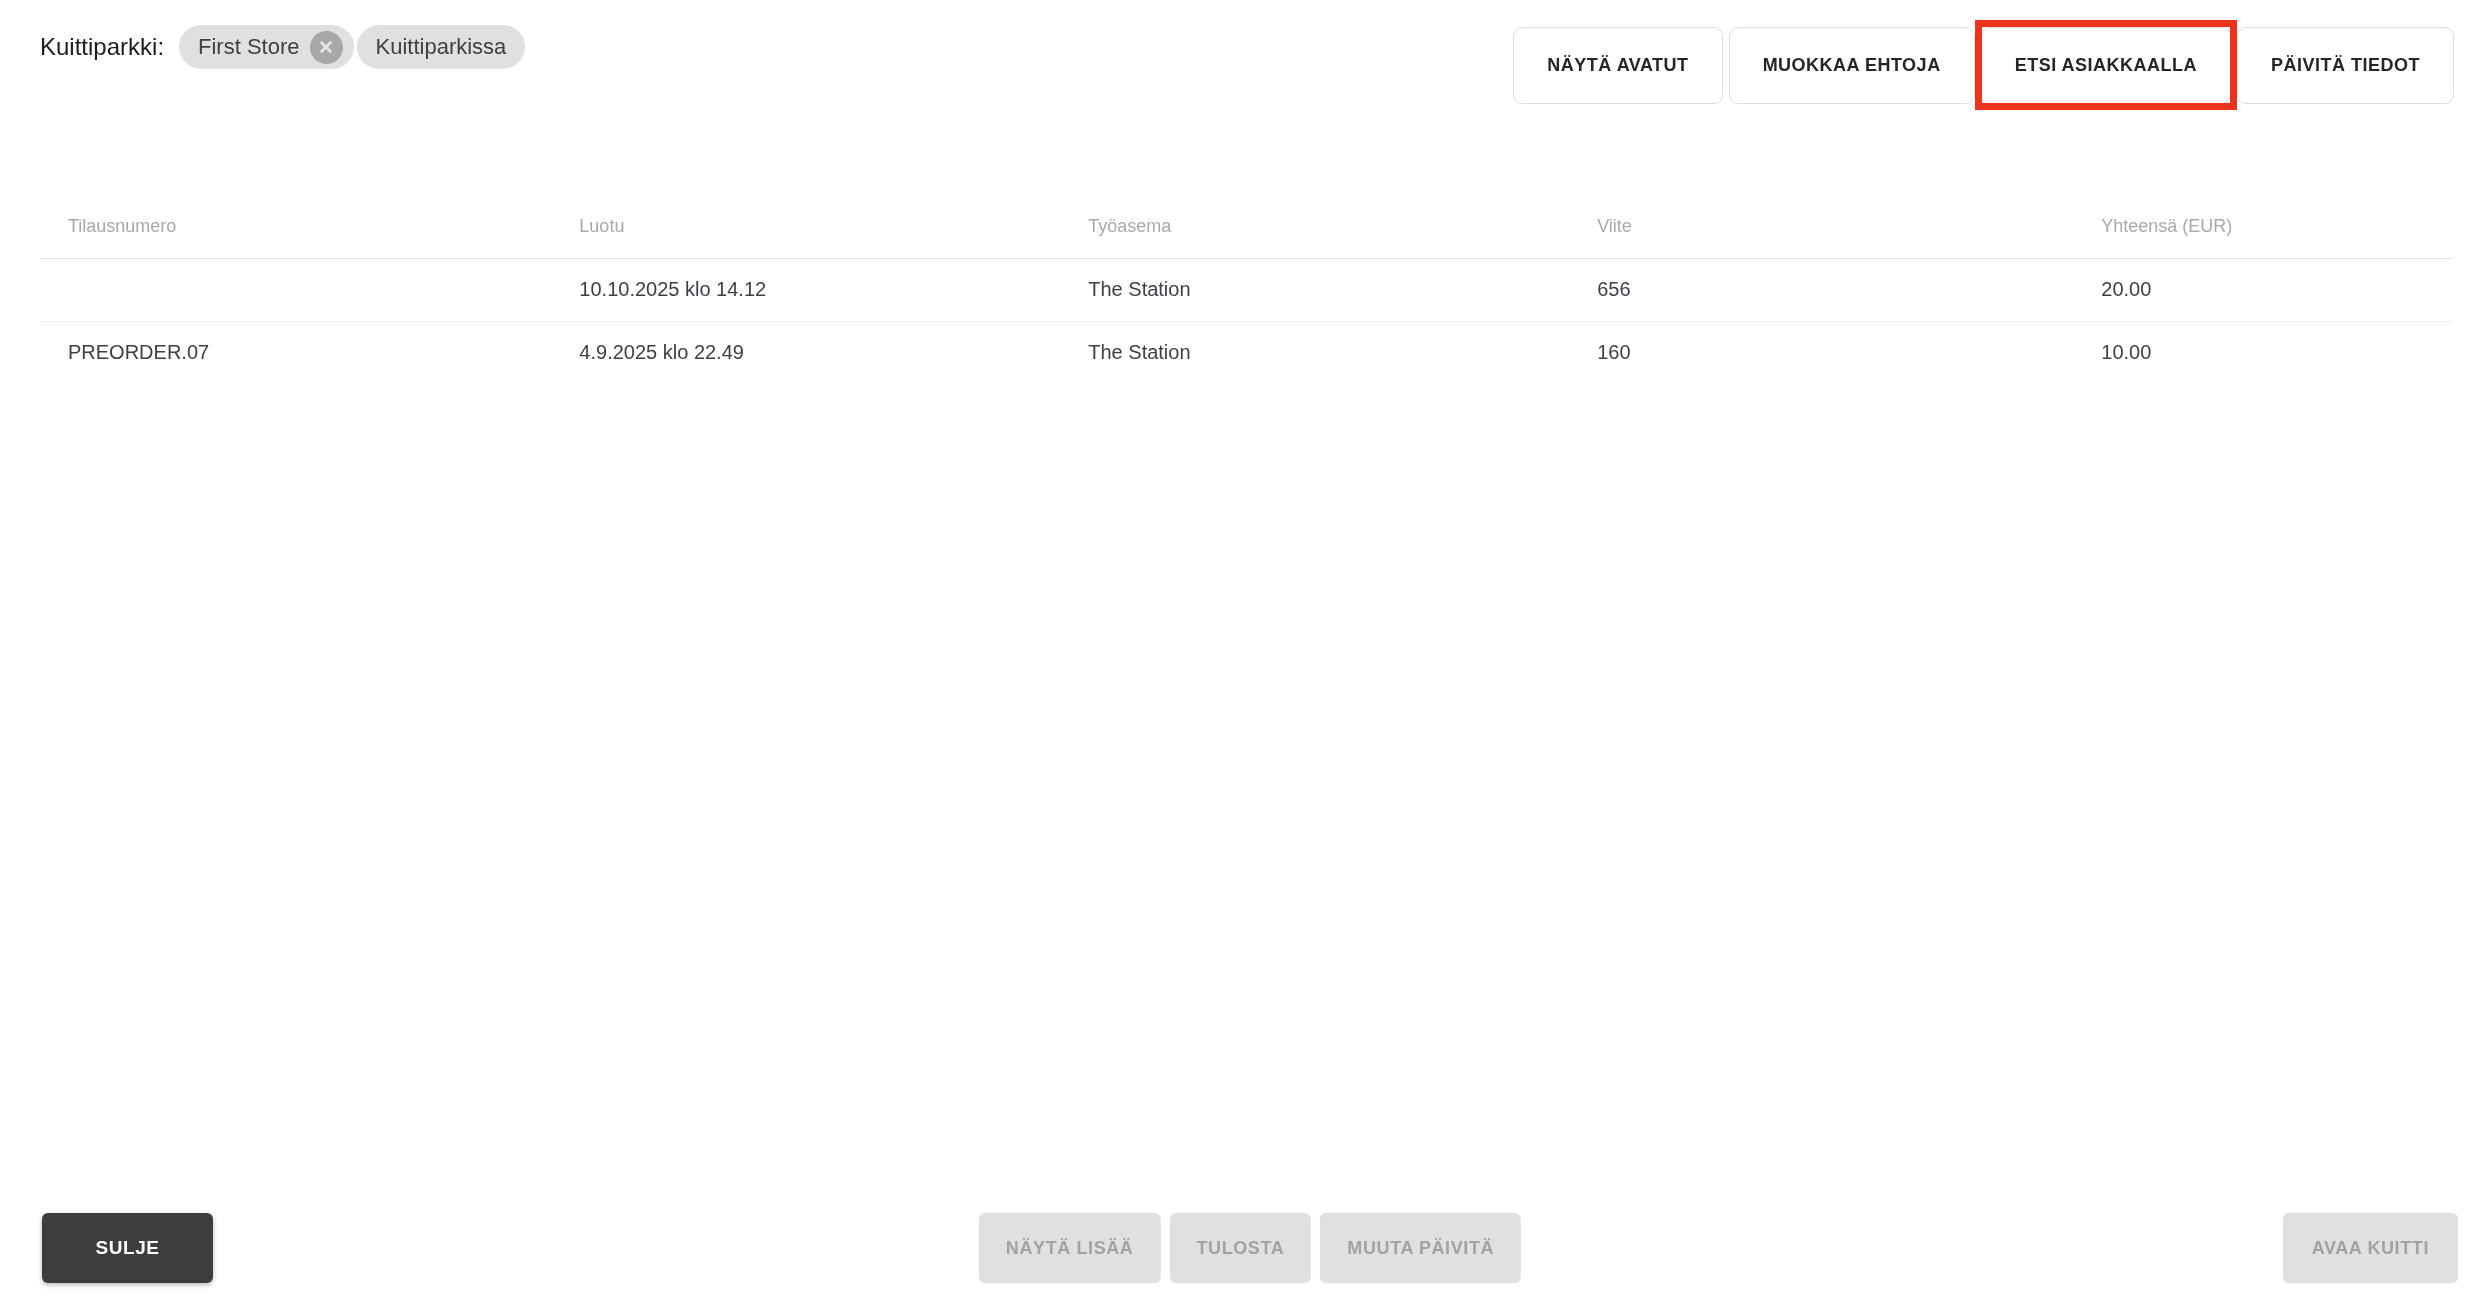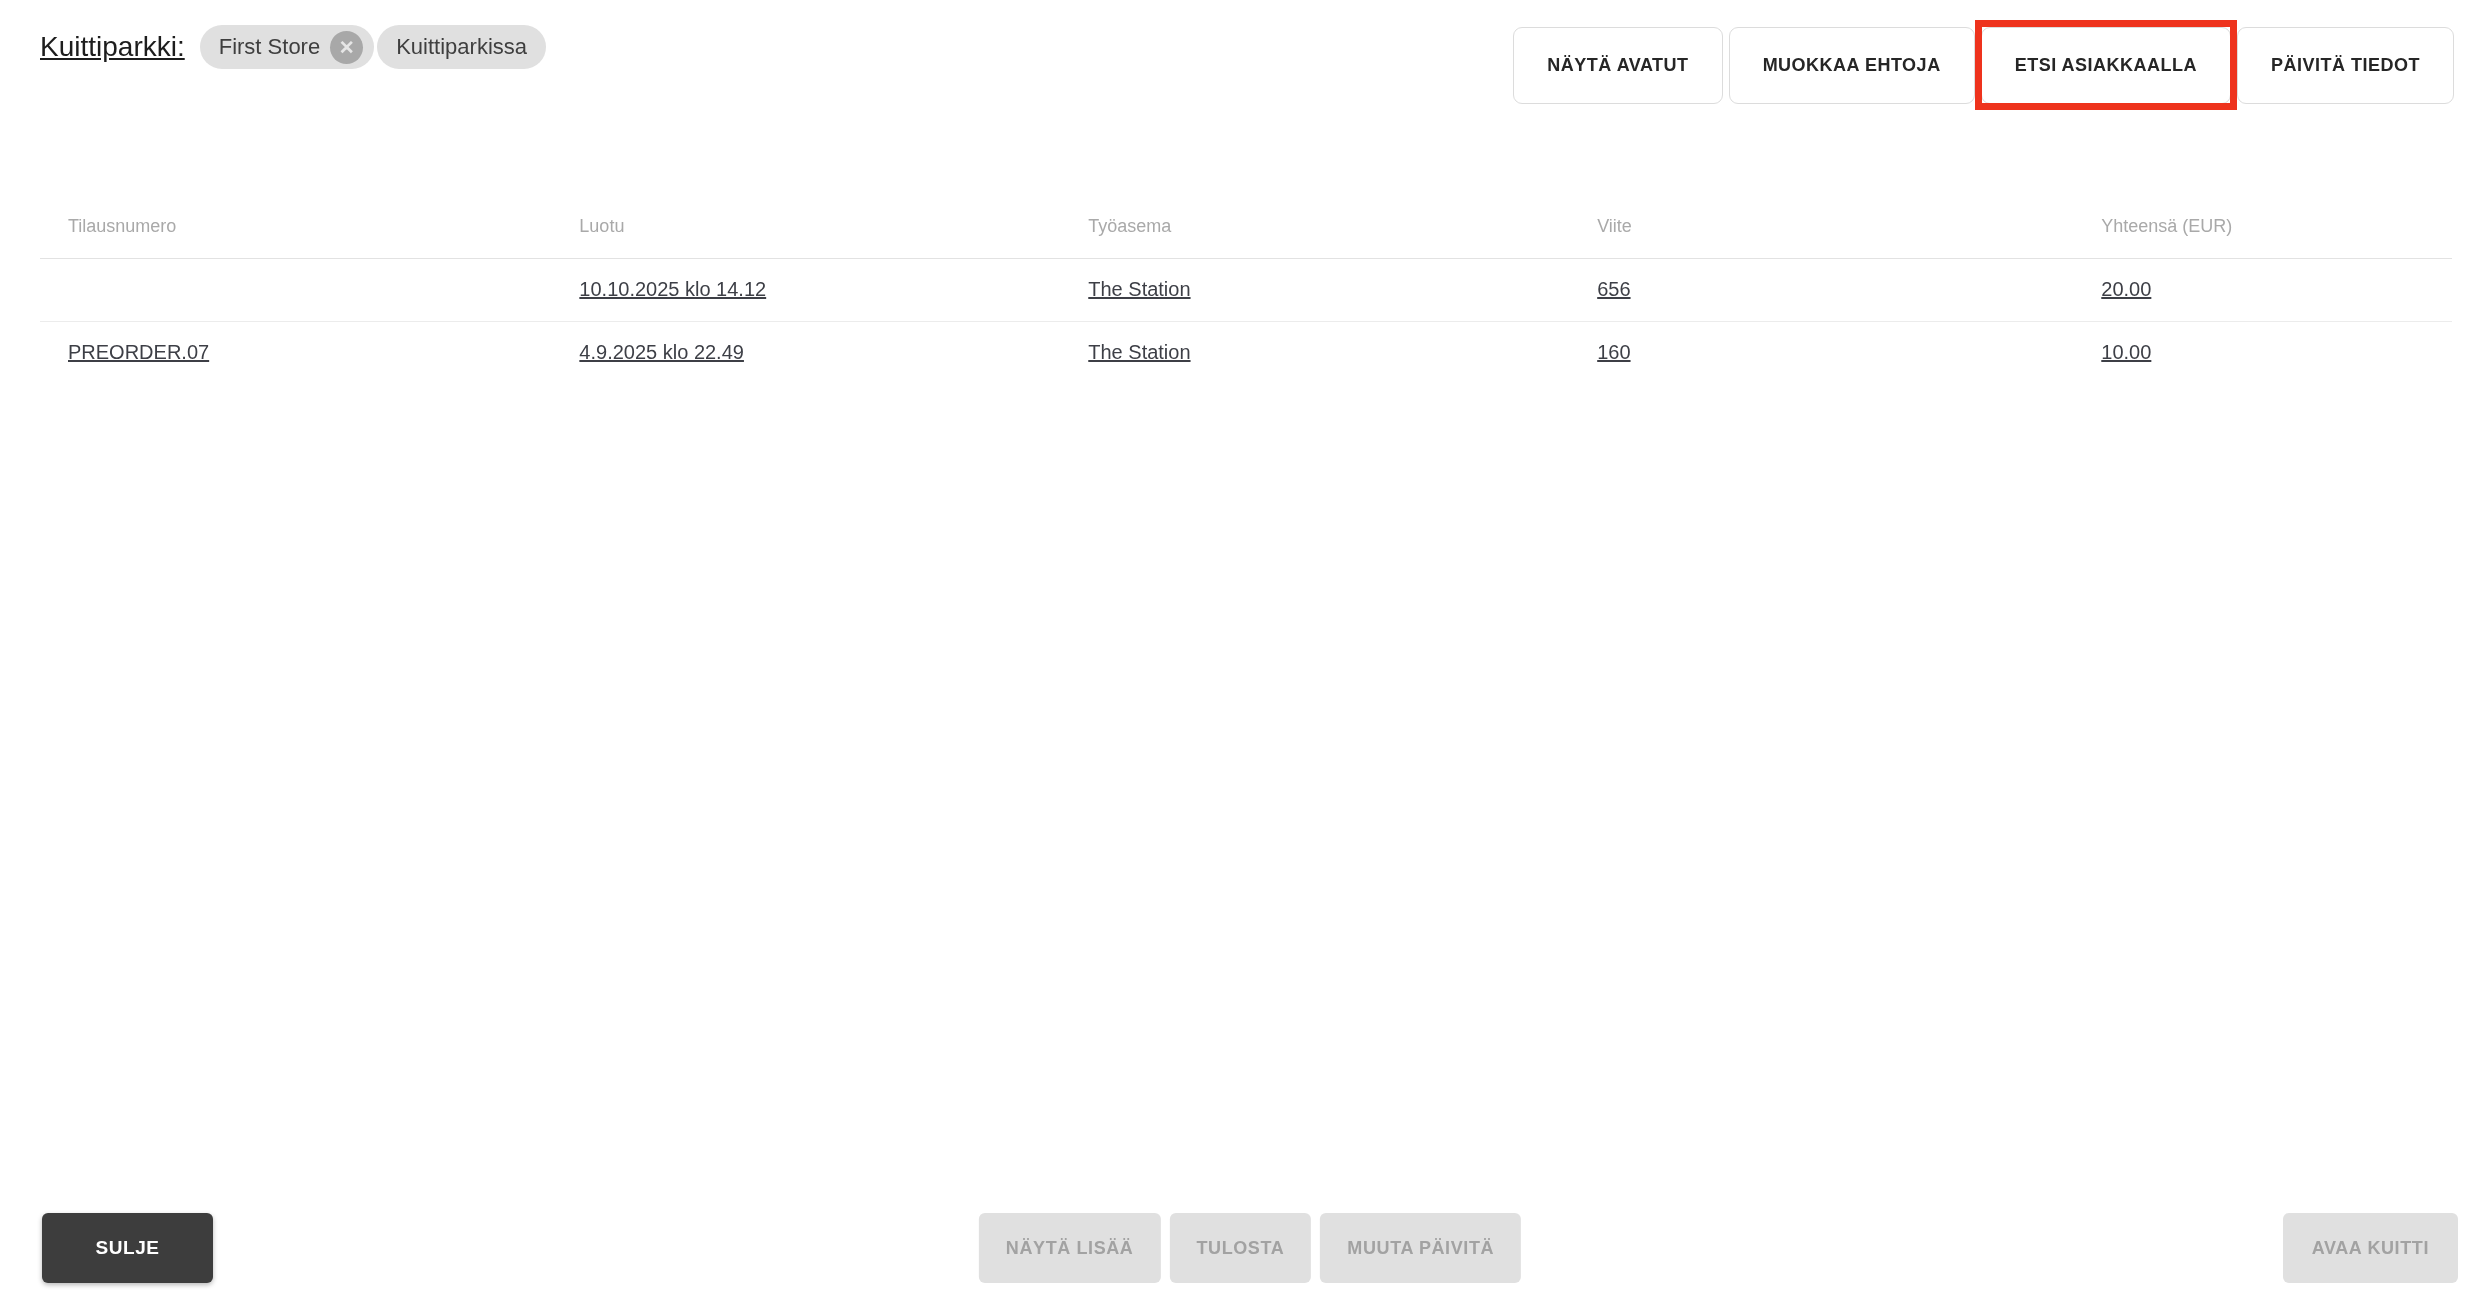--- a/index.html
+++ b/index.html
@@ -17,23 +17,22 @@
   .filter-bar {
     position: absolute;
     left: 40px;
     top: 25px;
     height: 44px;
     display: flex;
     align-items: center;
     gap: 15px;
   }
   .filter-label {
-    font-size: 28px;
+    font-size: 24px;
     color: #1d1d1d;
-    text-decoration: underline;
   }
   .chips { display: flex; align-items: center; gap: 3px; }
   .chip {
     height: 44px;
     background: #e0e0e0;
     border-radius: 22px;
     display: flex;
     align-items: center;
     padding: 0 19px;
     font-size: 22px;
@@ -113,21 +112,20 @@
     border-bottom: 1px solid #e2e2e2;
     white-space: nowrap;
   }
   td {
     font-size: 20px;
     color: #3d3f46;
     height: 63px;
     vertical-align: middle;
     padding: 0 0 0 28px;
     white-space: nowrap;
-    text-decoration: underline;
   }
   tbody tr { cursor: pointer; }
   tbody tr:not(:last-child) td { border-bottom: 1px solid #ececec; }
 
   
   .footer {
     position: absolute;
     left: 42px;
     right: 31px;
     bottom: 15px;

